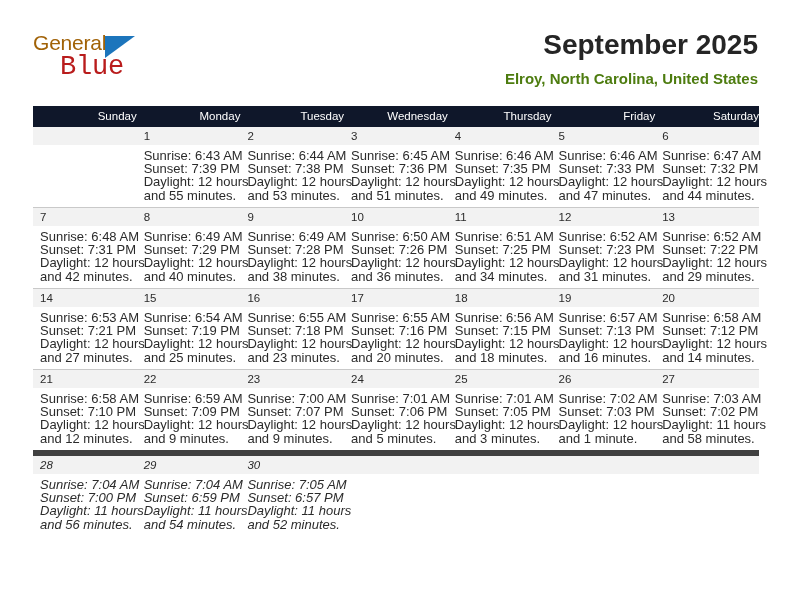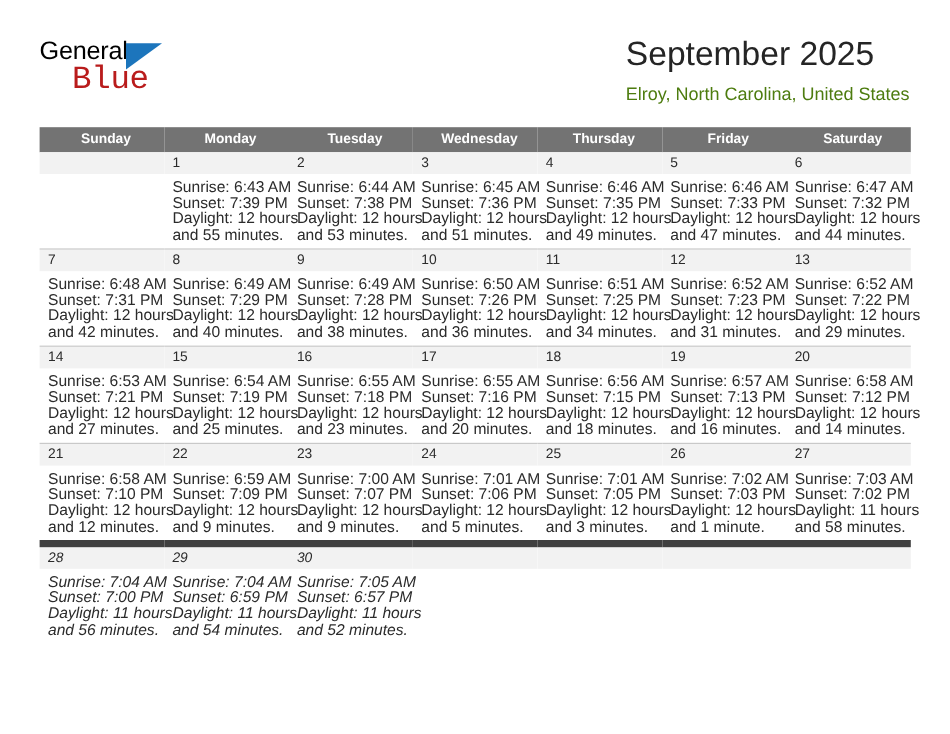--- a/index.html
+++ b/index.html
@@ -36,21 +36,21 @@
     top: 3px;
     width: 120px;
     height: 52px;
   }
   .brand-general {
     position: absolute;
     left: 0;
     top: 0;
     font-size: 21px;
     letter-spacing: -0.2px;
-    color: #000000;
+    color: #a16207;
     font-family: "Liberation Sans", sans-serif;
   }
   .brand-blue {
     position: absolute;
     left: 27px;
     top: 21px;
     font-size: 27px;
     letter-spacing: -0.2px;
     color: #b91c1c;
     font-family: Liberation Mono, monospace;
@@ -62,20 +62,22 @@
     width: 0;
     height: 0;
     border-left: 30px solid #1c75bc;
     border-bottom: 22px solid transparent;
   }
 
   .title-block {
     position: absolute;
     right: 0;
     top: 0;
+    text-align: right;
+    font-weight: bold;
   }
   .month-title {
     font-size: 28px;
     color: #252525;
     line-height: 34px;
     white-space: nowrap;
   }
   .location-subtitle {
     font-size: 15px;
     color: #4d7c0f;
@@ -88,25 +90,25 @@
   .calendar {
     position: absolute;
     left: 33px;
     top: 106px;
     width: 726px;
     border-collapse: collapse;
     table-layout: fixed;
   }
 
   .calendar th {
-    background: #737373;
+    background: #0f172a;
     color: #ffffff;
     font-size: 11.5px;
-    font-weight: bold;
-    text-align: center;
+    font-weight: normal;
+    text-align: right;
     padding: 4px 0 5px 7px;
     height: 9px;
     border: none;
   }
 
   .calendar td {
     vertical-align: top;
     padding: 0;
     width: 103.7px;
     height: 80px;

